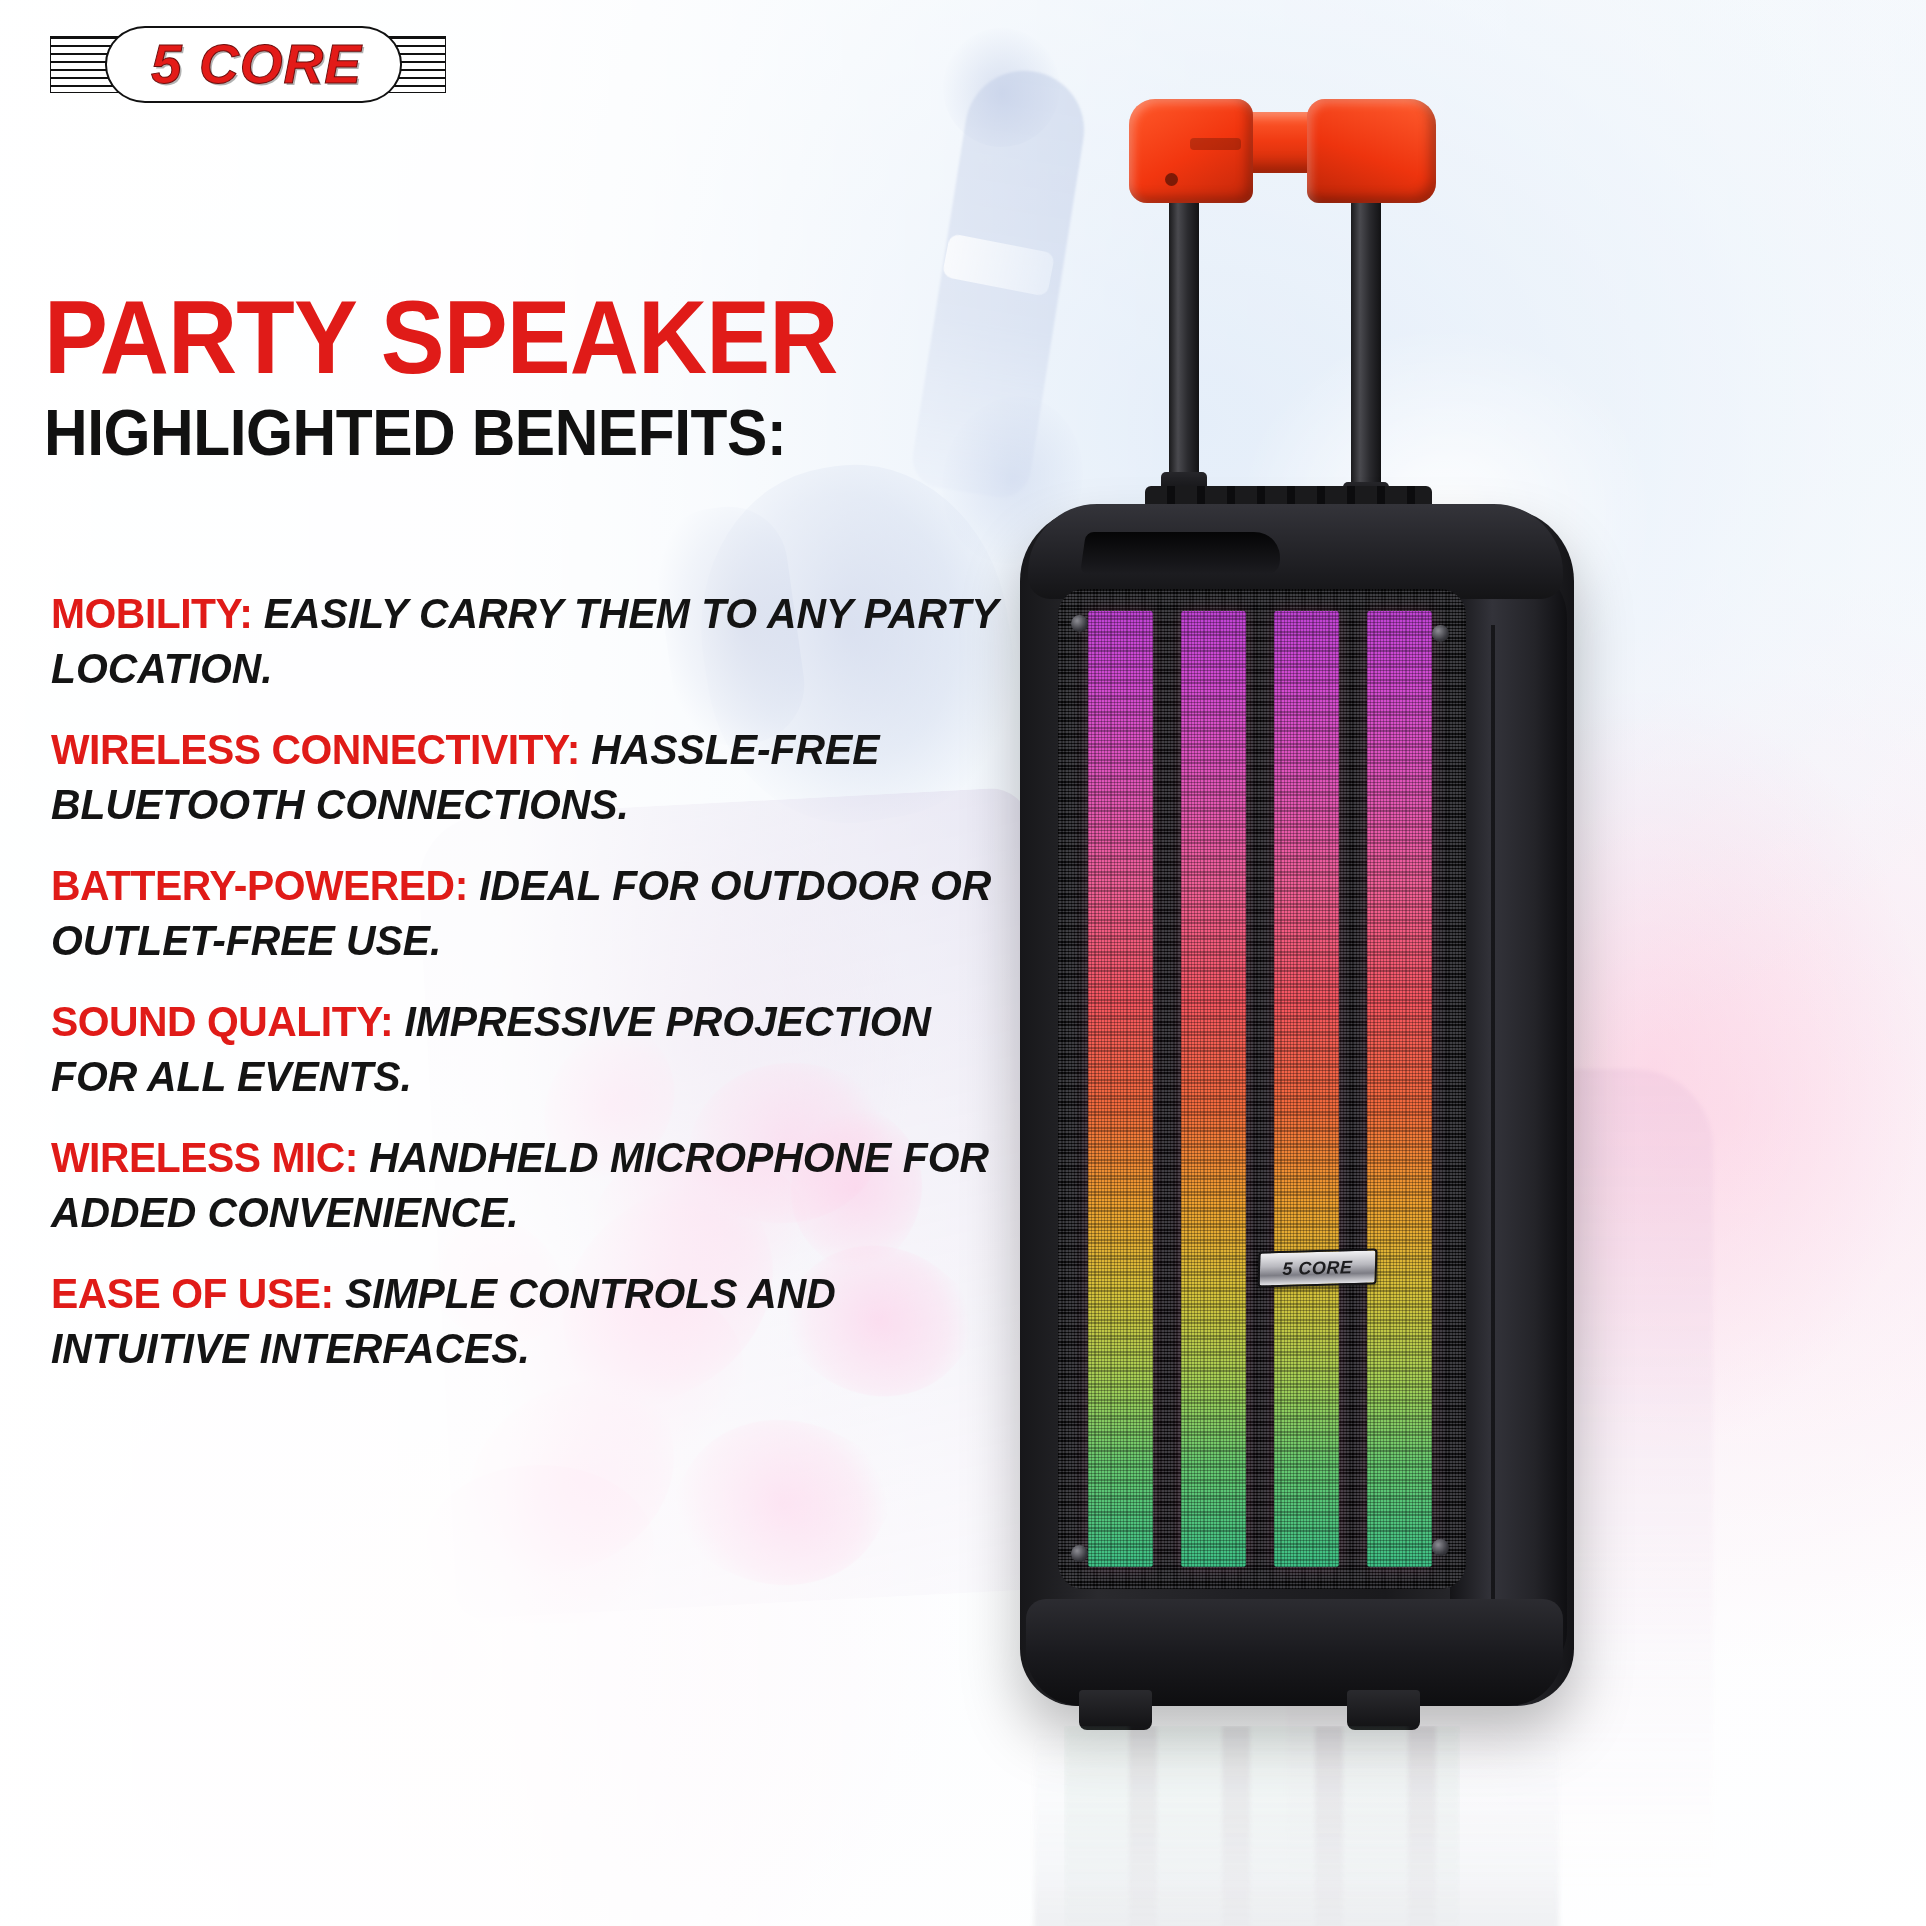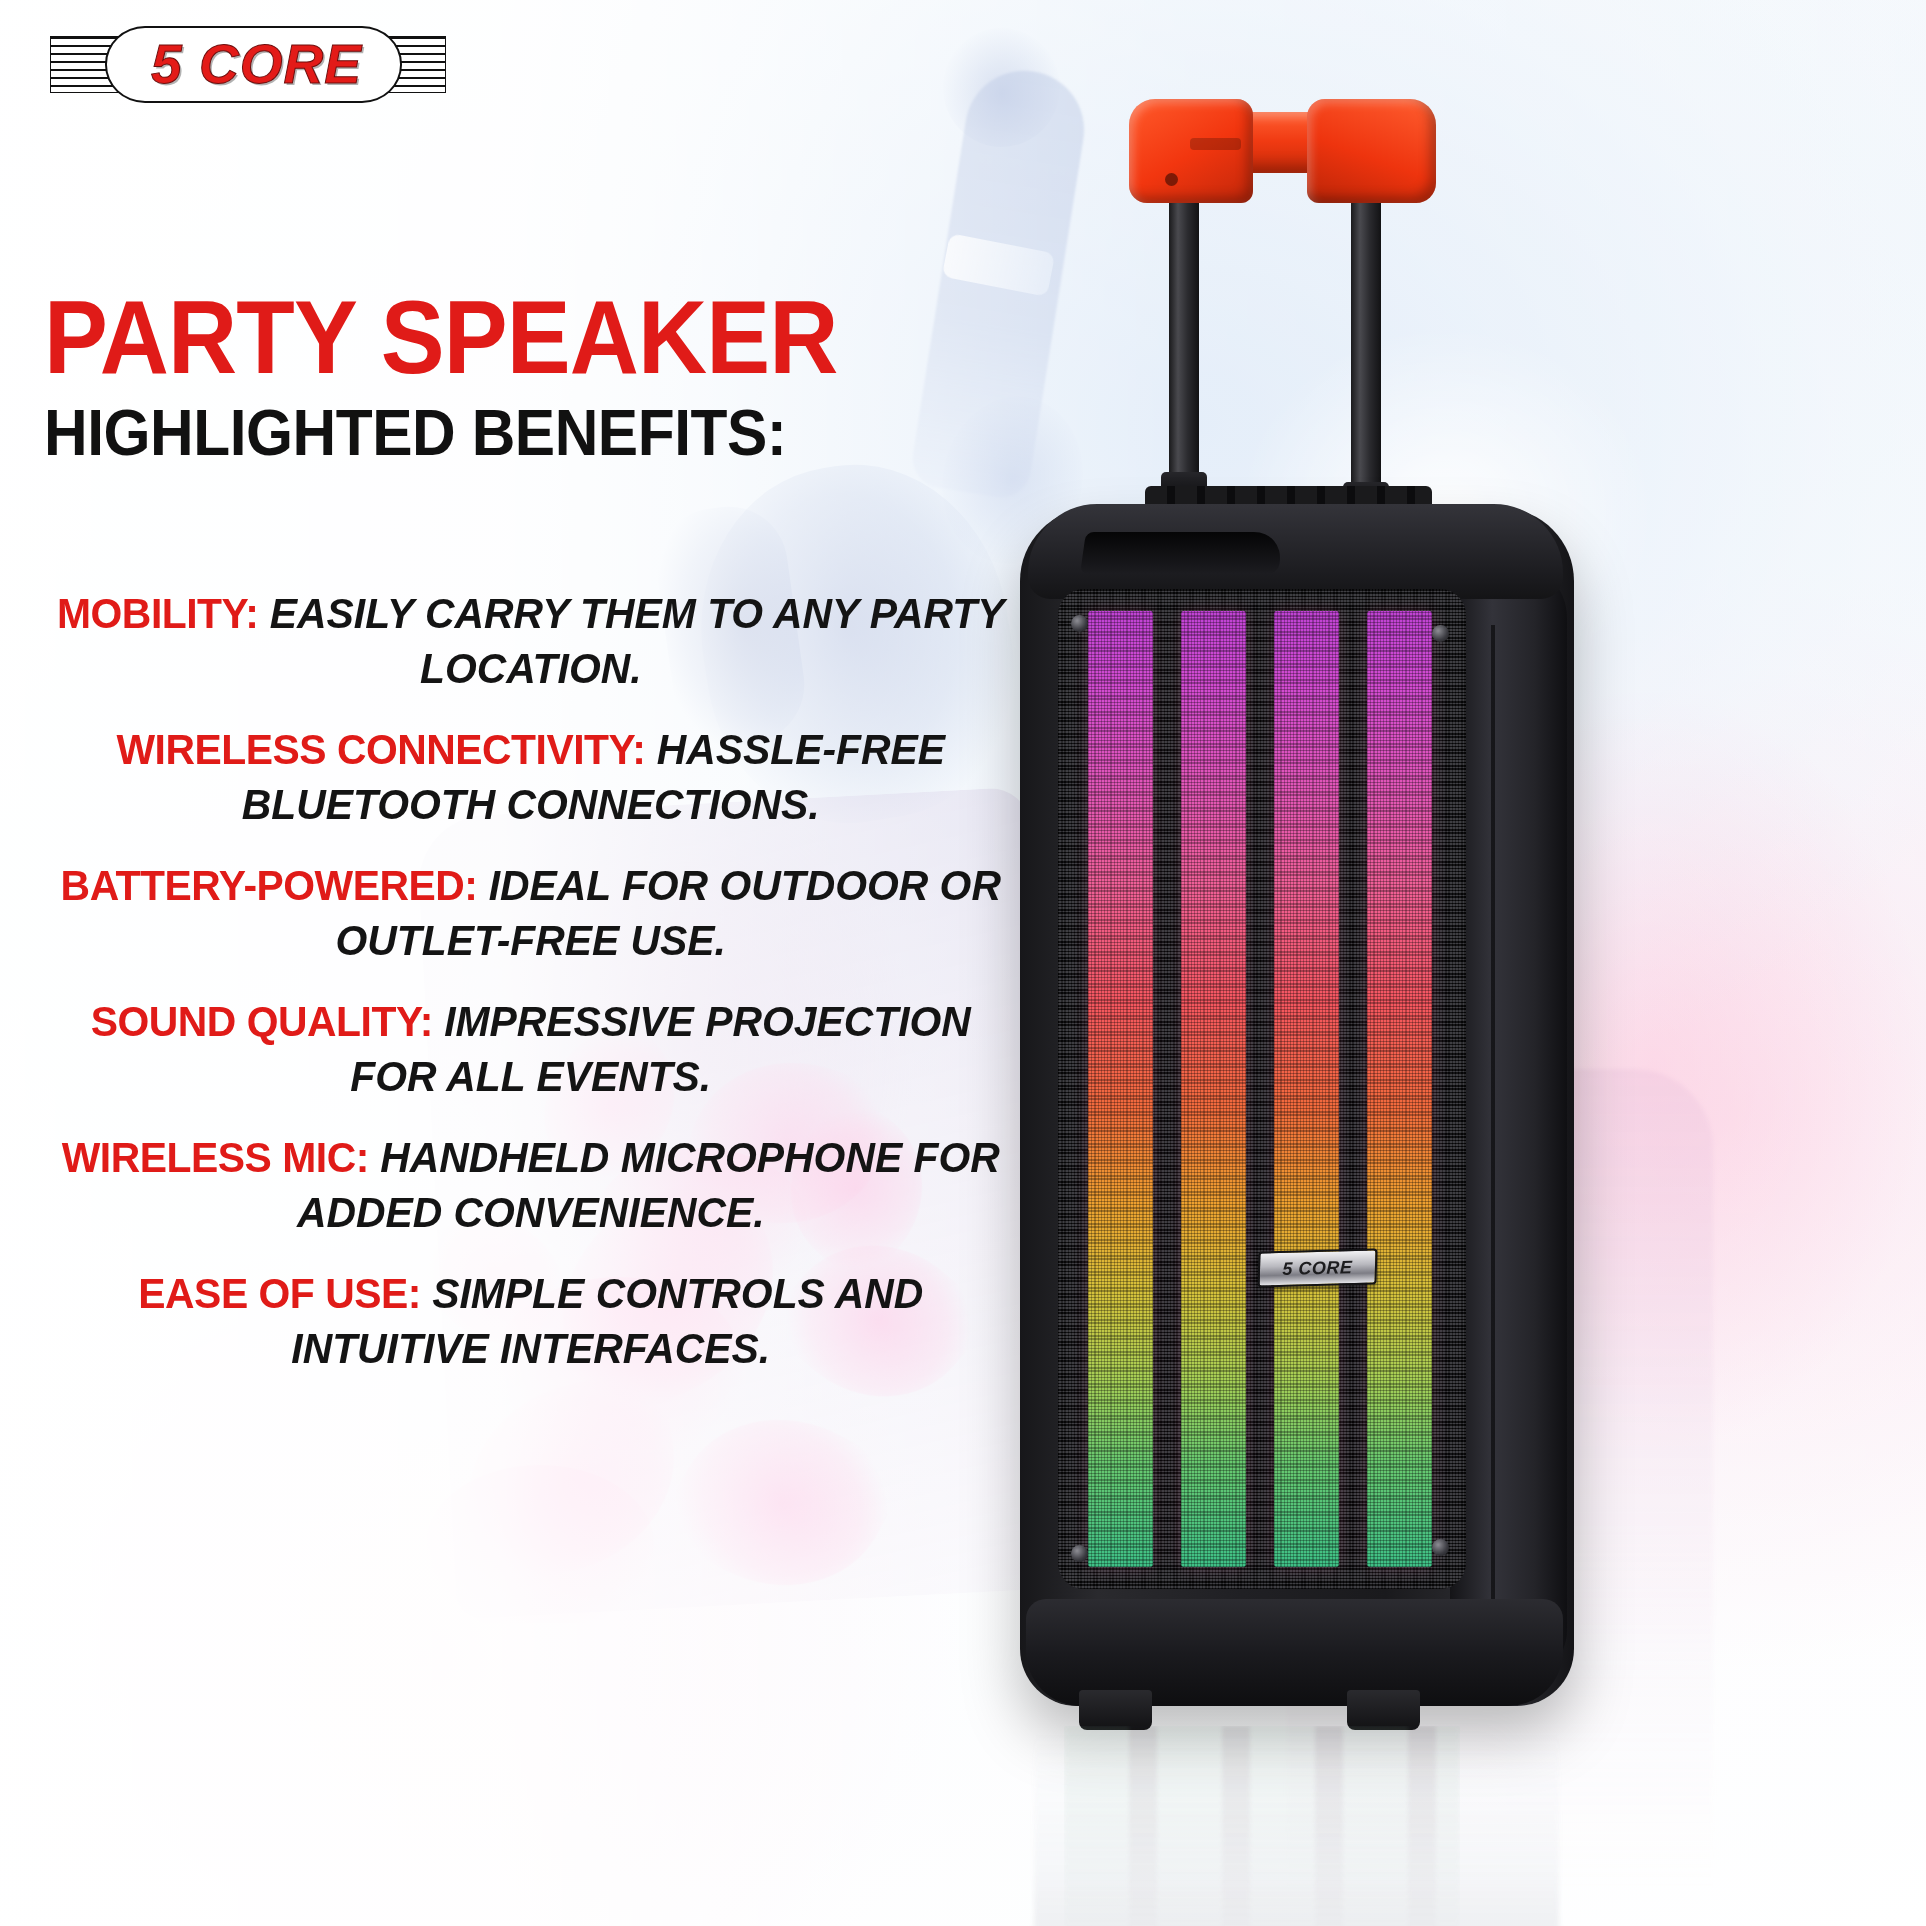--- a/index.html
+++ b/index.html
@@ -148,21 +148,21 @@
   }
   #title-sub{
     color:#111;
     font-size:65px; font-weight:bold;
     letter-spacing:-0.5px; line-height:1.15;
     margin-top:8px;
     transform:scaleX(.93); transform-origin:left center;
   }
 
   
-  #benefits{ position:absolute; left:51px; top:586px; width:1010px;text-align:center; }
+  #benefits{ position:absolute; left:51px; top:586px; width:1010px; }
   .benefit{
     margin-bottom:26px;
     font-size:43px; line-height:1.28;
     font-weight:bold; font-style:italic;
     color:#141414;
     transform:scaleX(.95); transform-origin:left top;
   }
   .b-label{
     color:#e01b18;
     font-style:normal;

